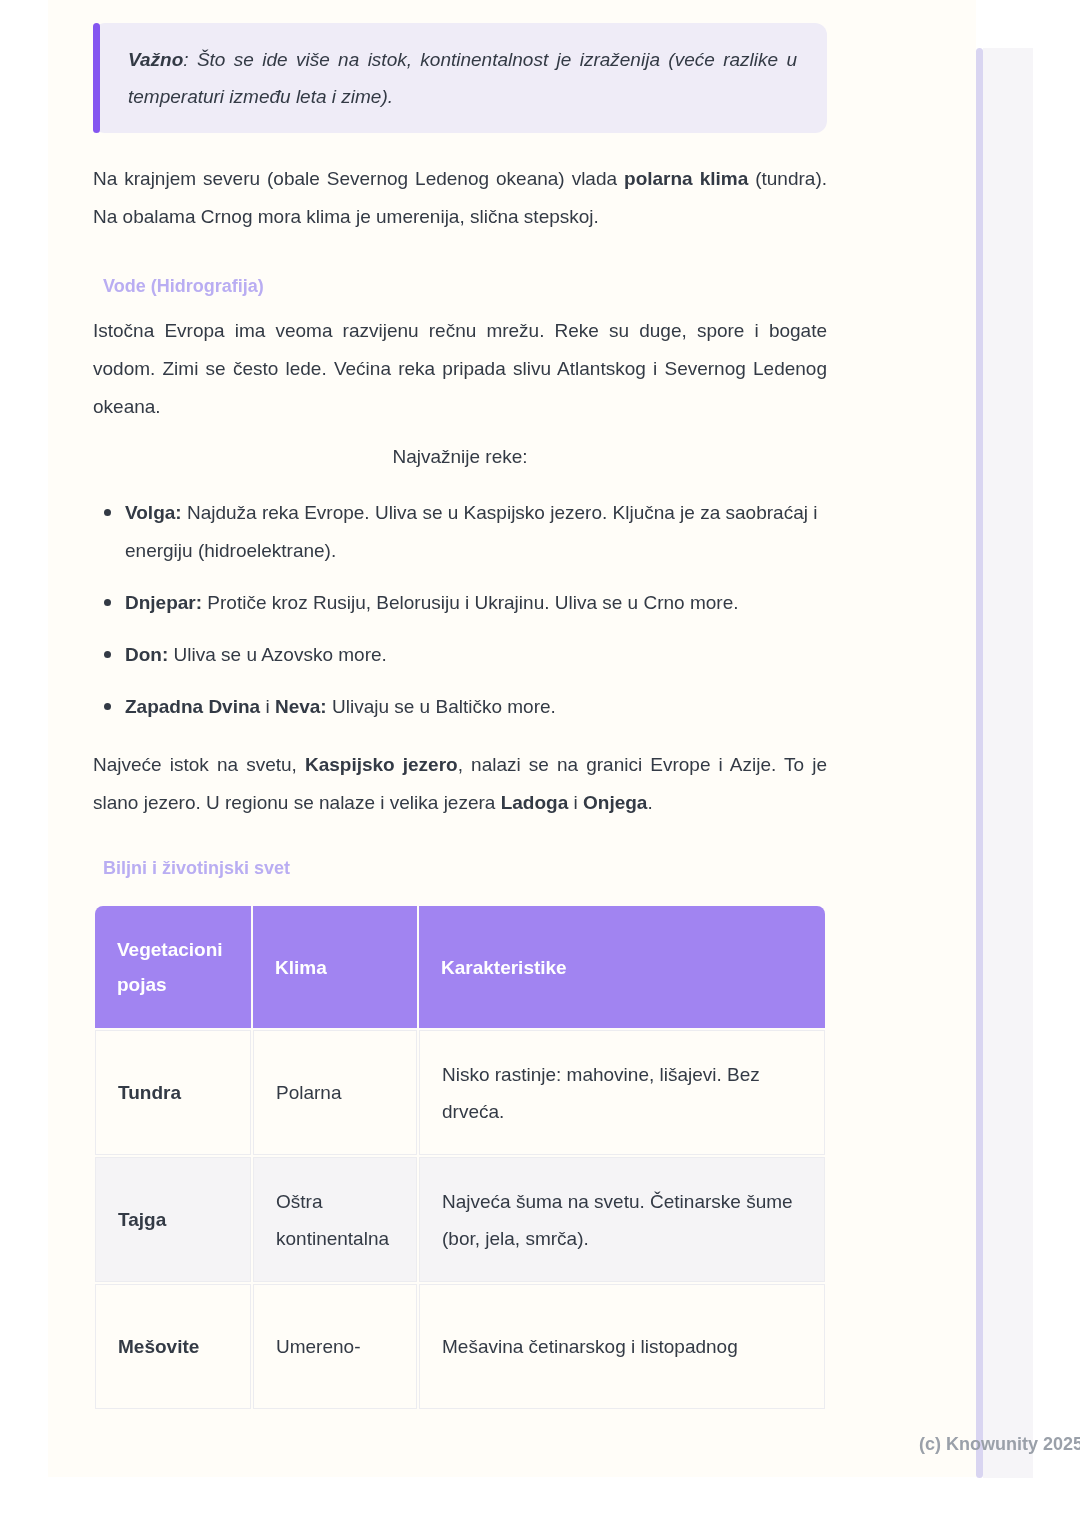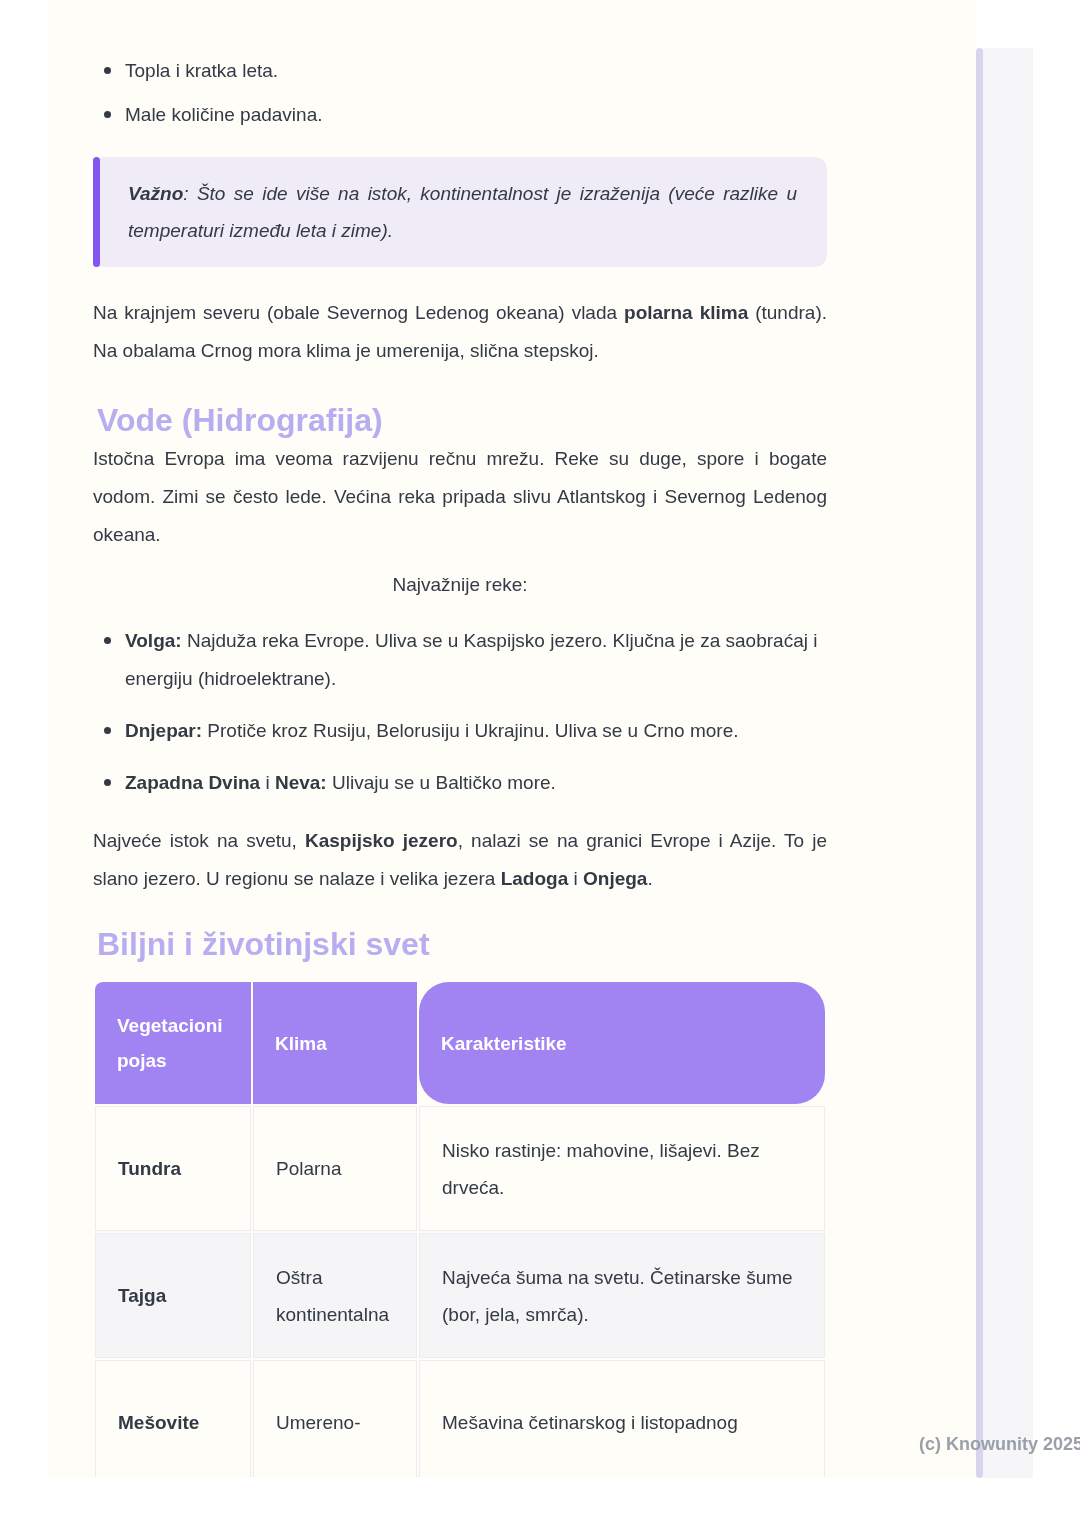--- a/index.html
+++ b/index.html
@@ -63,22 +63,22 @@
   
   .para { margin: 0; text-align: justify; }
   .p-climate { margin-top: 27px; }
   .p-hydro  { }
   .p-lakes  { margin-top: 20px; }
   .p-label  { margin-top: 12px; text-align: center; }
   .p-veg    { margin-top: 12px; text-align: left; }
   .rivers   { margin-top: 18px; }
   
   .section-heading {
-    margin: 4px;
-    font-size: 32px;
+    margin: 10px;
+    font-size: 18px;
     font-weight: 700;
     color: #b9adf2;
     line-height: 32px;
   }
   .h-hydro { margin-top: 34px; }
   .h-flora { margin-top: 30px; }
   
   .veg-table {
     margin-top: 20px;
     width: 734px;
@@ -93,21 +93,21 @@
     background: #a184f1;
     color: #ffffff;
     font-weight: 700;
     text-align: left;
     vertical-align: middle;
     height: 102px;
     padding: 10px 10px 10px 22px;
     line-height: 35px;
   }
   .veg-table th:first-child { border-top-left-radius: 8px; }
-  .veg-table th:last-child  { border-top-right-radius: 8px; border-radius: 30px; }
+  .veg-table th:last-child  { border-top-right-radius: 8px; }
   .veg-table td {
     background: #fffdf8;
     border: 1px solid #ececf0;
     vertical-align: middle;
     height: 99px;
     padding: 12px 24px 12px 22px;
     line-height: 37px;
   }
   .veg-table tr.alt td { background: #f5f4f6; }
   .cell-zone { font-weight: 700; }
@@ -134,30 +134,20 @@
     z-index: 5;
     font-weight: bold;
   }
 </style>
 </head>
 <body>
 
 <div class="paper">
   <div class="content">
 
-    <div class="blist intro-list">
-      <div class="blist-item">
-        <span class="dot"></span>
-        <span>Topla i kratka leta.</span>
-      </div>
-      <div class="blist-item">
-        <span class="dot"></span>
-        <span>Male količine padavina.</span>
-      </div>
-    </div>
 
     <div class="callout">
       <span class="callout-bar"></span>
       <span class="bold">Važno</span><span>: Što se ide više na istok, kontinentalnost je izraženija (veće razlike u temperaturi između leta i zime).</span>
     </div>
 
     <p class="para p-climate">
       <span>Na krajnjem severu (obale Severnog Ledenog okeana) vlada </span><span class="bold">polarna klima</span><span> (tundra). Na obalama Crnog mora klima je umerenija, slična stepskoj.</span>
     </p>
 
@@ -168,20 +158,24 @@
     <p class="para p-label">Najvažnije reke:</p>
 
     <div class="blist rivers">
       <div class="blist-item">
         <span class="dot"></span>
         <span class="bold">Volga:</span><span> Najduža reka Evrope. Uliva se u Kaspijsko jezero. Ključna je za saobraćaj i energiju (hidroelektrane).</span>
       </div>
       <div class="blist-item">
         <span class="dot"></span>
         <span class="bold">Dnjepar:</span><span> Protiče kroz Rusiju, Belorusiju i Ukrajinu. Uliva se u Crno more.</span>
+      </div>
+      <div class="blist-item">
+        <span class="dot"></span>
+        <span class="bold">Don:</span><span> Uliva se u Azovsko more.</span>
       </div>
       <div class="blist-item">
         <span class="dot"></span>
         <span class="bold">Zapadna Dvina</span><span> i </span><span class="bold">Neva:</span><span> Ulivaju se u Baltičko more.</span>
       </div>
     </div>
 
     <p class="para p-lakes">
       <span>Najveće istok na svetu, </span><span class="bold">Kaspijsko jezero</span><span>, nalazi se na granici Evrope i Azije. To je slano jezero. U regionu se nalaze i velika jezera </span><span class="bold">Ladoga</span><span> i </span><span class="bold">Onjega</span><span>.</span>
     </p>

